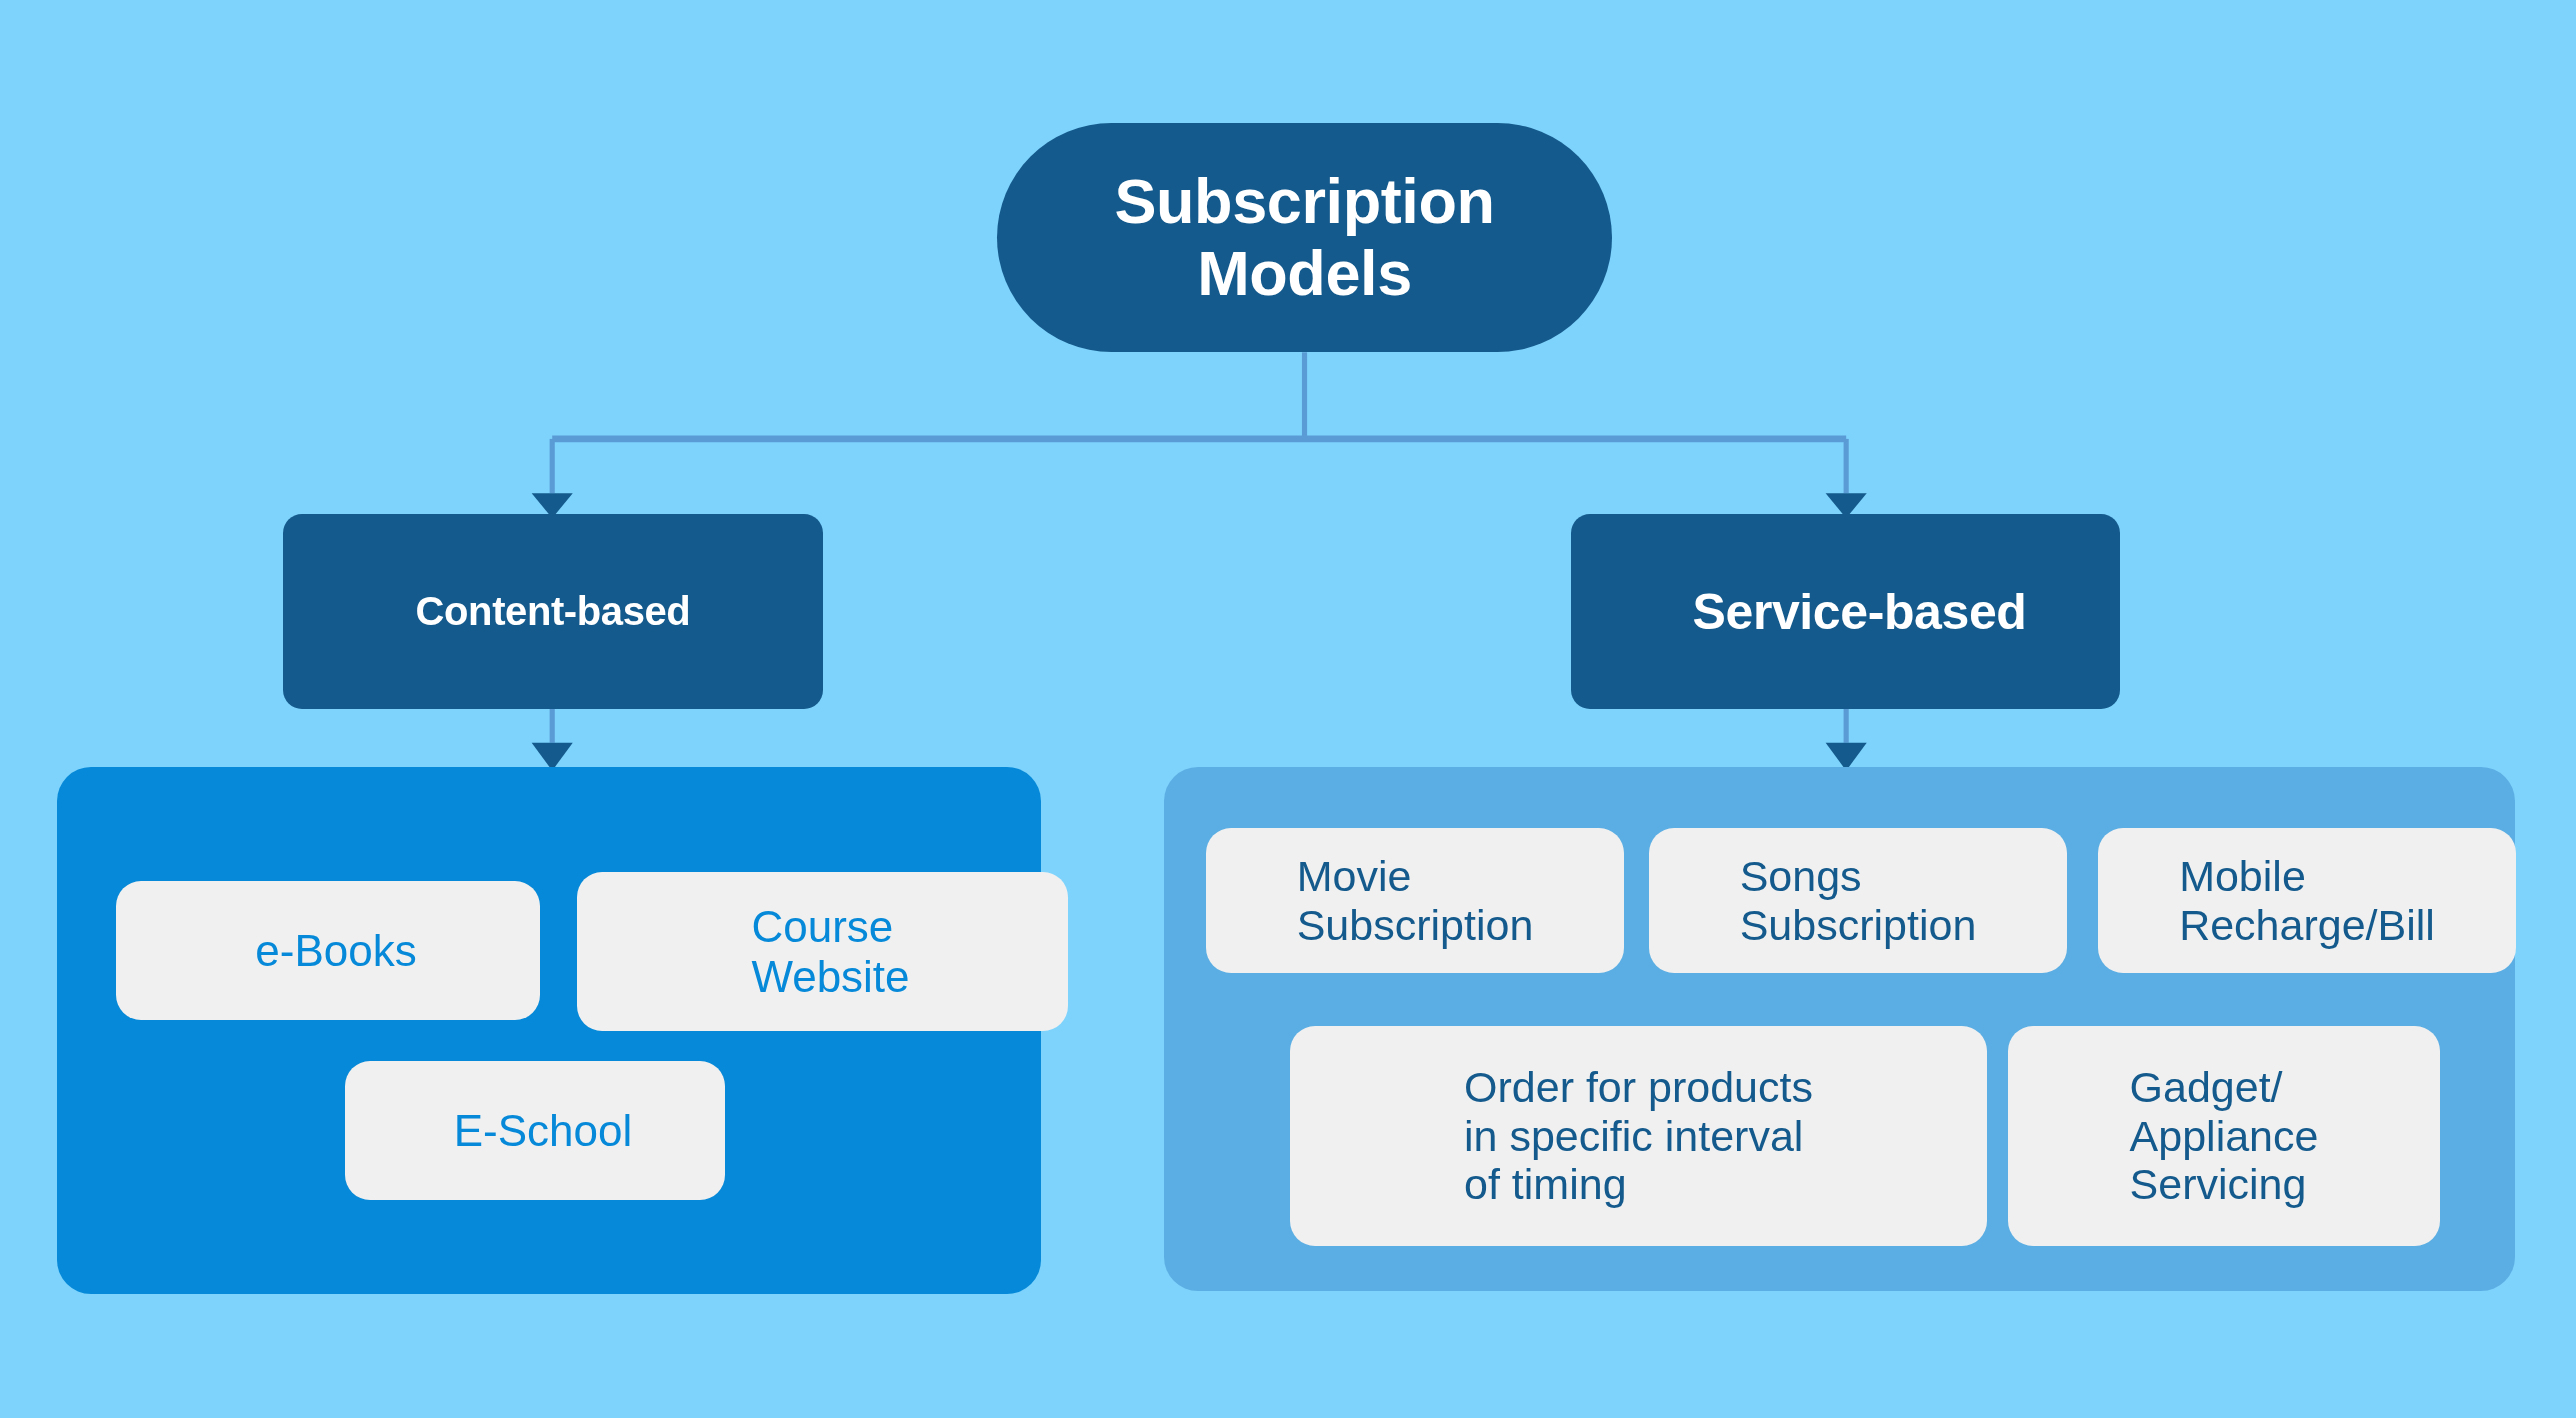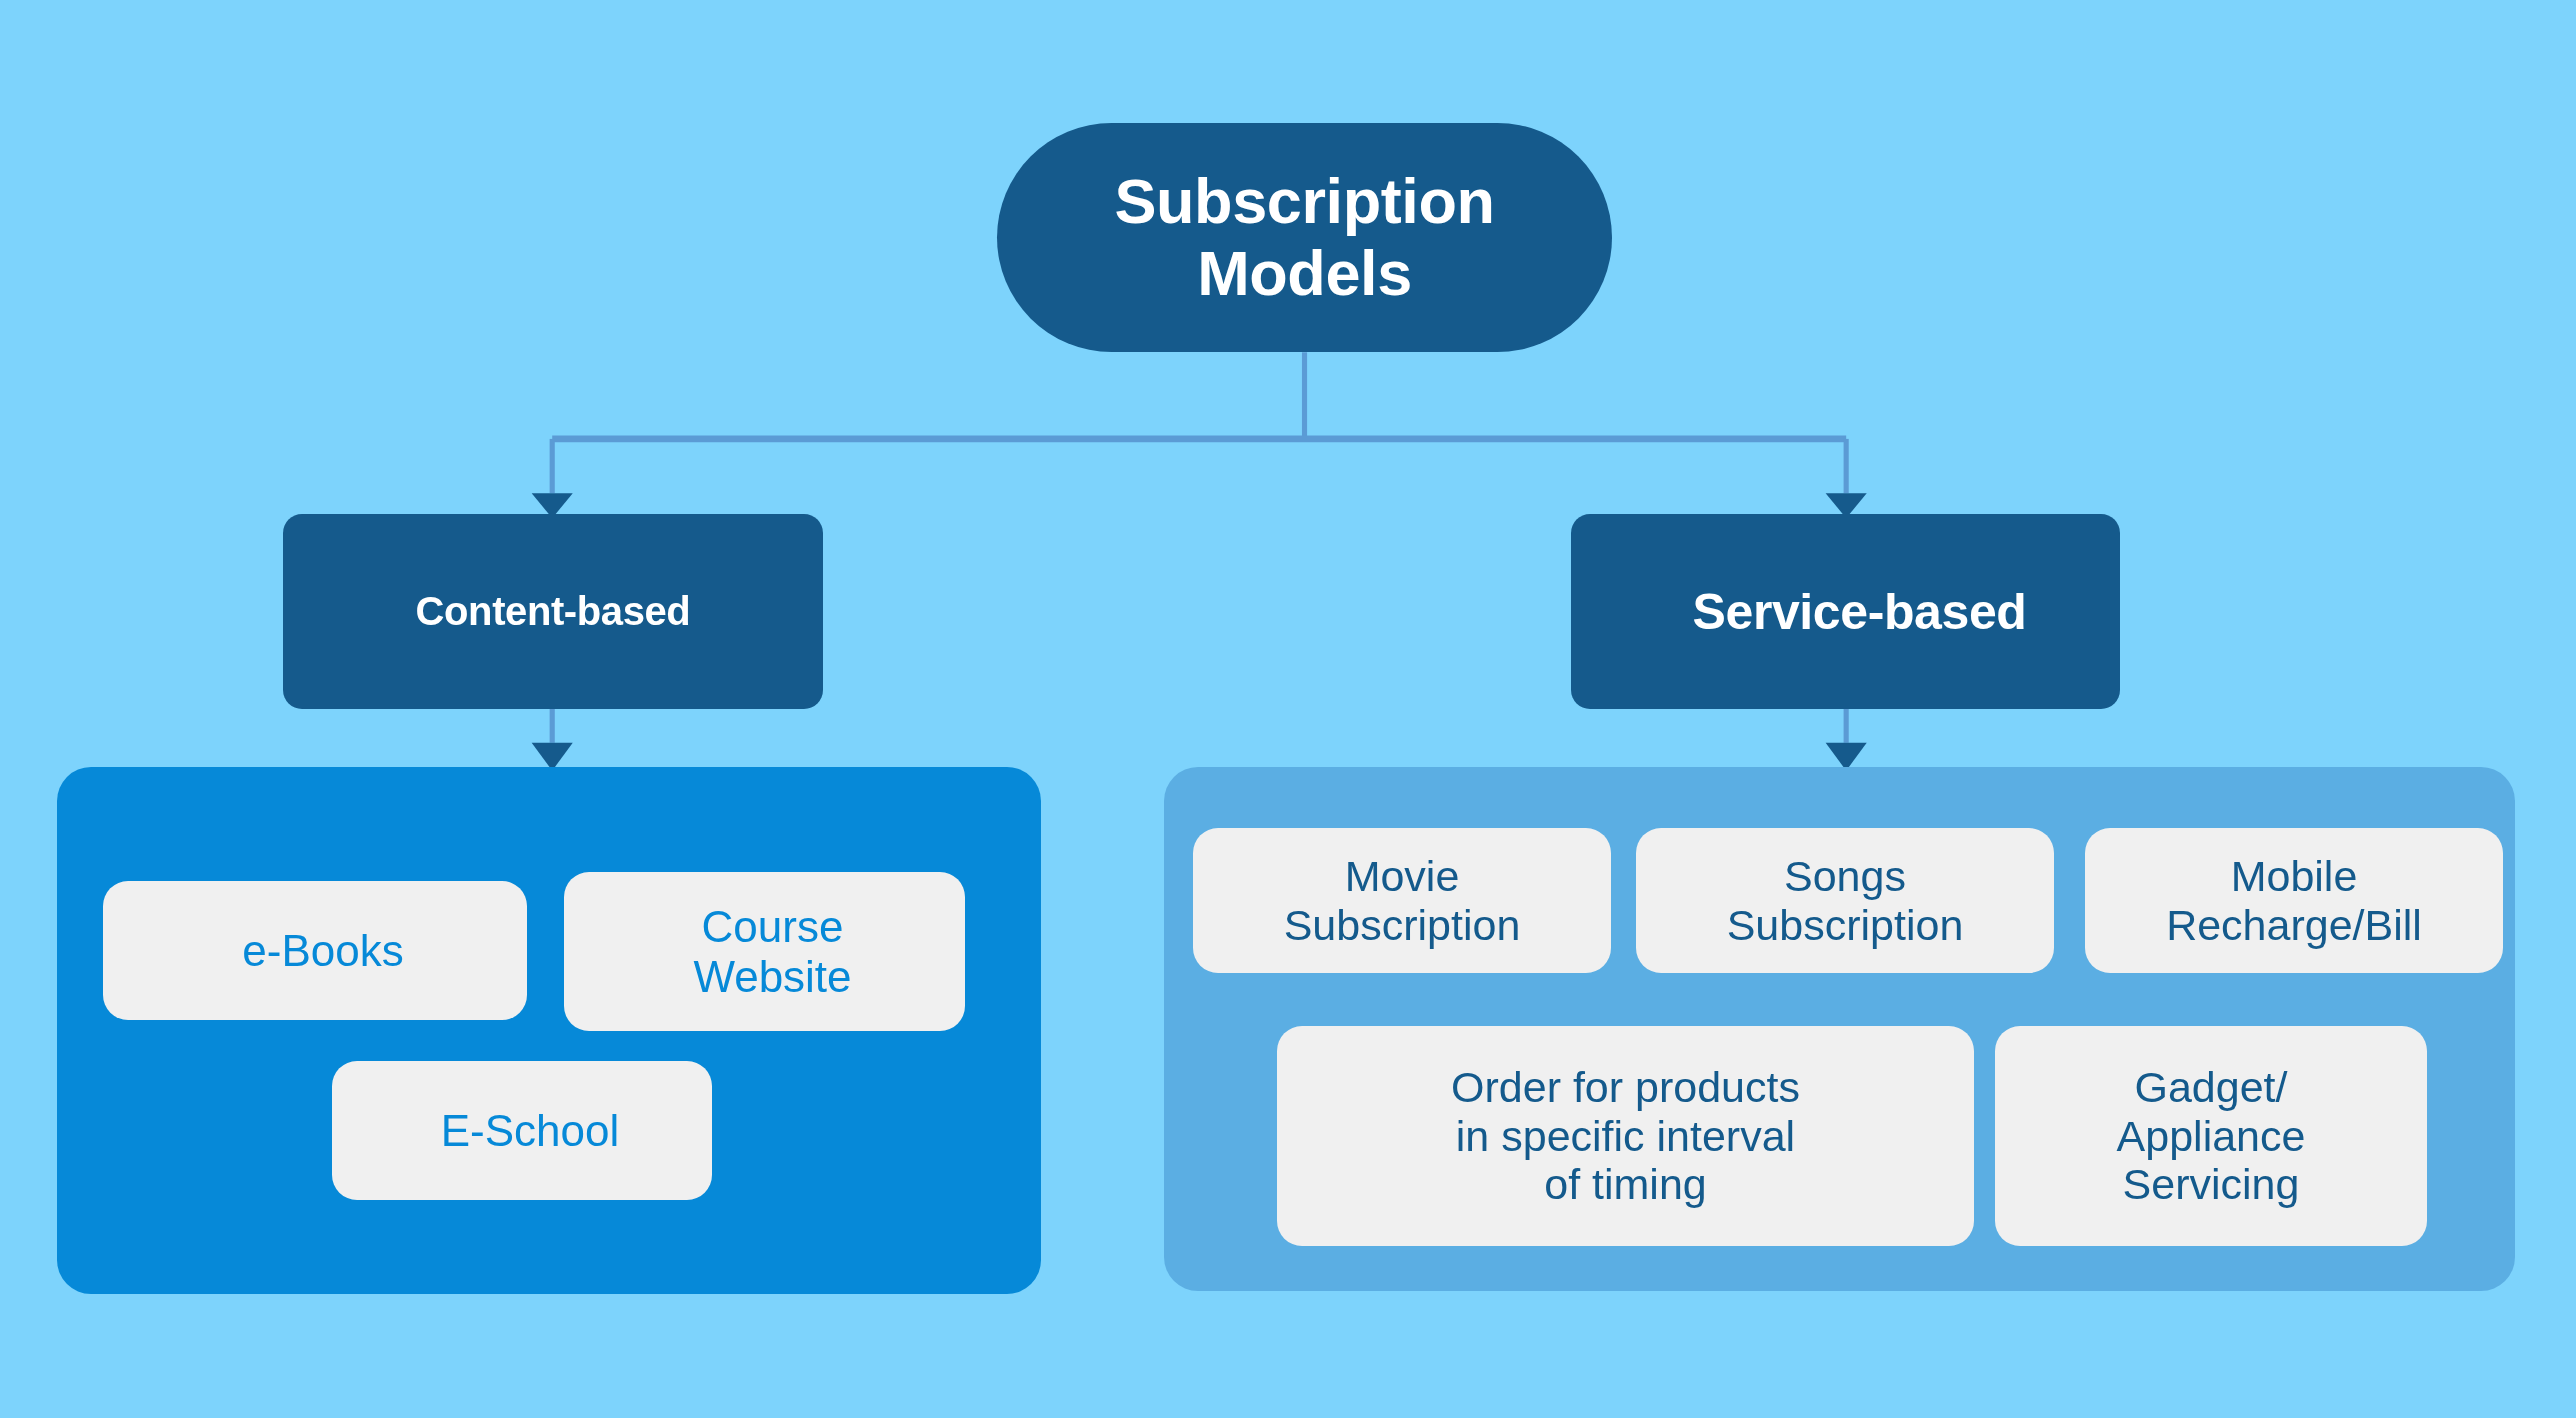--- a/index.html
+++ b/index.html
@@ -97,41 +97,41 @@
     background: #5BAEE3;
     border-radius: 34px;
   }
 
   
   .card {
     position: absolute;
     display: flex;
     align-items: center;
     justify-content: center;
-    text-align: center;
     background: #F0F0F0;
     border-radius: 25px;
     box-sizing: border-box;
     line-height: 1.13;
+    margin-left: 13px;
   }
 
   .card.content-card {
     color: #0689D8;
     font-size: 44px;
     padding-left: 16px;
   }
 
   .card.service-card {
     color: #145A8C;
     font-size: 43px;
   }
 
   
   #card-ebooks        { left: 103px;  top: 881px; width: 424px; height: 139px; }
-  #card-course-site   { left: 564px;  top: 872px; width: 401px; height: 159px; }
+  #card-course-site   { left: 564px;  top: 872px; width: 491px; height: 159px; }
   #card-eschool       { left: 332px;  top: 1061px; width: 380px; height: 139px; }
 
   
   #card-movie         { left: 1193px; top: 828px; width: 418px; height: 145px; }
   #card-songs         { left: 1636px; top: 828px; width: 418px; height: 145px; }
   #card-mobile        { left: 2085px; top: 828px; width: 418px; height: 145px; }
   #card-order         { left: 1277px; top: 1026px; width: 697px; height: 220px; }
   #card-gadget        { left: 1995px; top: 1026px; width: 432px; height: 220px; }
 
   .card-text { display: block; white-space: pre-line; }

